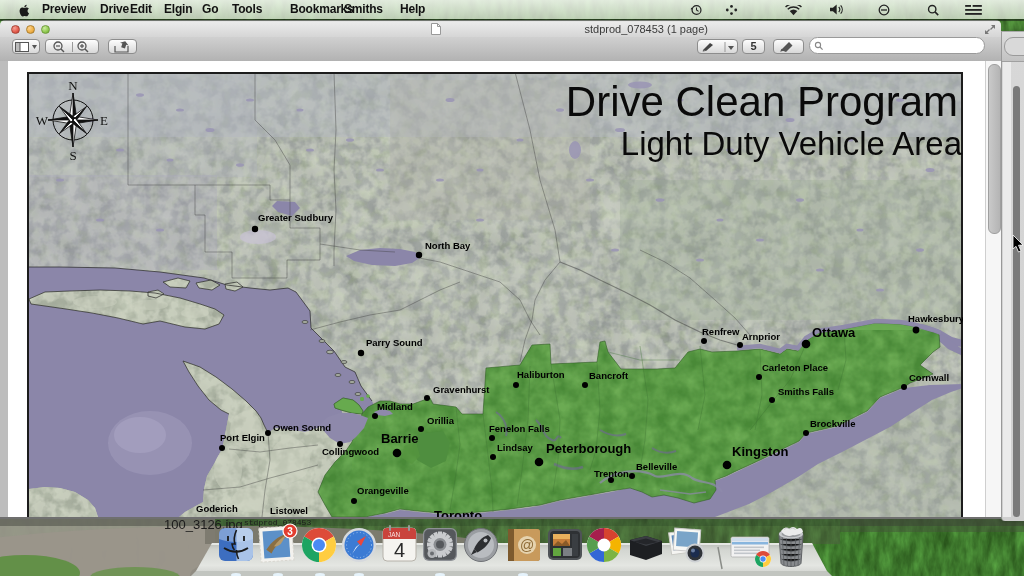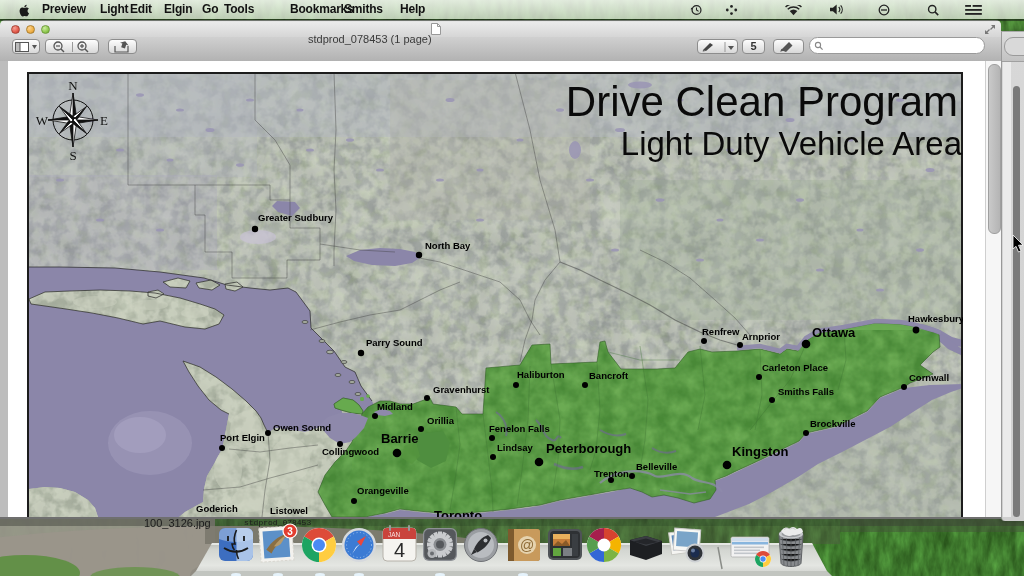--- a/index.html
+++ b/index.html
@@ -8,21 +8,21 @@
 .menubar{left:0;top:0;width:1024px;height:19px;background:linear-gradient(rgba(250,252,248,.86),rgba(233,235,229,.72));box-shadow:0 1px 2px rgba(0,0,0,.35);z-index:40;}
 .mi{position:absolute;top:0;height:19px;line-height:19px;font-size:12px;color:#111;font-weight:bold;letter-spacing:-0.2px;}
 .mi.b{font-weight:bold;}
 
 .titlebar{left:0px;top:20px;width:1001px;height:17px;background:linear-gradient(#ececec,#d4d4d4);border-radius:5px 5px 0 0;border-top:1px solid #f6f6f6;z-index:10;}
 .toolbar{left:0px;top:37px;width:1001px;height:24px;background:linear-gradient(#d0d0d0,#b2b2b2);border-bottom:1px solid #707070;z-index:10;}
 .wincontent{left:0px;top:61px;width:1001px;height:456px;background:#bdbdbd;z-index:10;overflow:hidden;border-bottom:2px solid #6f6f6f;}
 .page{position:absolute;left:8px;top:0px;width:977px;height:456px;background:#fff;}
 .tl{position:absolute;top:25px;width:7px;height:7px;border-radius:50%;}
 .tbtn{position:absolute;top:39px;height:15px;z-index:11;background:linear-gradient(#fdfdfd,#d8d8d8);border:1px solid #8d8d8d;border-radius:4px;box-sizing:border-box;color:#444;font-size:10px;text-align:center;}
-.wtitle{position:absolute;top:30px;left:300px;width:400px;height:17px;line-height:18px;text-align:left;font-size:11px;color:#3a3a3a;z-index:11;}
+.wtitle{position:absolute;top:20px;left:300px;width:400px;height:17px;line-height:18px;text-align:right;font-size:11px;color:#3a3a3a;z-index:11;}
 
 .sbtrack{left:985px;top:61px;width:15px;height:456px;background:#f6f6f6;border-left:1px solid #cfcfcf;z-index:12;}
 .sbthumb{position:absolute;left:2px;top:3px;width:11px;height:168px;background:linear-gradient(90deg,#c9c9c9,#b4b4b4);border:1px solid #9f9f9f;border-radius:6px;}
 
 .bgwin{left:1001px;top:31px;width:23px;height:489px;border-radius:0 0 0 4px;background:linear-gradient(#d8d8d8,#cfcfcf);border-top:1px solid #aaa;border-left:1px solid #999;box-shadow:-2px 0 4px rgba(0,0,0,.25);z-index:5;}
 .bgwin .tb{position:absolute;left:0;top:0;width:23px;height:29px;background:linear-gradient(#dedede,#c2c2c2);border-bottom:1px solid #a0a0a0;}
 .bgwin .cap{position:absolute;left:2px;top:5px;width:30px;height:17px;border:1px solid #9a9a9a;border-radius:9px;background:#d9d9d9;}
 .bgwin .thumb{position:absolute;left:11px;top:54px;width:7px;height:431px;background:#7a7a7a;border-radius:4px;}
 
 .dockwrap{left:0;top:519px;width:1024px;height:57px;z-index:30;}
@@ -439,25 +439,25 @@
       <path d="M0.5 0.5 h6 l3 3 v8 h-9 z" fill="#fff" stroke="#999"></path>
       <path d="M6.5 0.5 v3 h3" fill="none" stroke="#999"></path>
     </svg>
 
   <div class="abs menubar"></div>
   <div class="abs" style="left:0;top:19px;width:1024px;height:2px;background:rgba(30,40,25,0.55);z-index:39;"></div>
   <svg class="abs" style="left:18px;top:3px;z-index:41" width="12" height="14" viewBox="0 0 14 17">
       <path fill="#1a1a1a" d="M11.3 9.6c-.02-1.8 1.47-2.67 1.54-2.71-.84-1.23-2.15-1.4-2.61-1.42-1.11-.11-2.17.65-2.73.65-.56 0-1.43-.63-2.35-.62-1.21.02-2.33.7-2.95 1.78-1.26 2.18-.32 5.4.9 7.17.6.86 1.31 1.83 2.24 1.8.9-.04 1.24-.58 2.33-.58 1.09 0 1.39.58 2.34.56.97-.02 1.58-.88 2.17-1.75.68-1 .96-1.97.98-2.02-.02-.01-1.88-.72-1.9-2.86zM9.5 4.3c.5-.6.83-1.44.74-2.28-.71.03-1.58.48-2.09 1.08-.46.53-.87 1.39-.76 2.21.8.06 1.61-.4 2.11-1.01z"></path>
     </svg>
   <div class="mi b" style="left:42px;z-index:41">Preview</div>
-  <div class="mi" style="left:100px;z-index:41">Light</div>
+  <div class="mi" style="left:100px;z-index:41">Drive</div>
   <div class="mi" style="left:130px;z-index:41">Edit</div>
   <div class="mi" style="left:164px;z-index:41">Elgin</div>
   <div class="mi" style="left:202px;z-index:41">Go</div>
-  <div class="mi" style="left:224px;z-index:41">Tools</div>
+  <div class="mi" style="left:232px;z-index:41">Tools</div>
   <div class="mi" style="left:290px;z-index:41">Bookmarks</div>
   <div class="mi" style="left:344px;z-index:41">Smiths</div>
   <div class="mi" style="left:400px;z-index:41">Help</div>
 
   <svg class="abs" style="left:690px;top:4px;z-index:41" width="13" height="12" viewBox="0 0 15 14">
       <circle cx="7.5" cy="7" r="5.2" fill="none" stroke="#222" stroke-width="1.4"></circle>
       <path d="M7.5 4 v3 l2.4 1.6" fill="none" stroke="#222" stroke-width="1.2"></path>
       <path d="M1.8 4.2 l-1.2 2 2.3 0.2 z" fill="#222"></path>
     </svg>
   <svg class="abs" style="left:725px;top:4px;z-index:41" width="13" height="12" viewBox="0 0 16 14">
@@ -483,21 +483,21 @@
       <circle cx="6" cy="6" r="4.3" fill="none" stroke="#222" stroke-width="1.6"></circle>
       <line x1="9.2" y1="9.2" x2="13" y2="13" stroke="#222" stroke-width="1.8"></line>
     </svg>
   <svg class="abs" style="left:965px;top:5px;z-index:41" width="17" height="10" viewBox="0 0 20 12">
       <rect x="0" y="0" width="7" height="2.2" fill="#222"></rect>
       <rect x="9" y="0" width="11" height="2.2" fill="#222"></rect>
       <rect x="0" y="4.8" width="20" height="2.2" fill="#222"></rect>
       <rect x="0" y="9.6" width="20" height="2.2" fill="#222"></rect>
     </svg>
 
-  <div class="abs" style="left:144px;top:517px;font-size:11px;color:#1c1c1c;z-index:4;">100_3126.jpg</div>
+  <div class="abs" style="left:164px;top:517px;font-size:13px;color:#1c1c1c;z-index:4;">100_3126.jpg</div>
   <div class="abs" style="left:244px;top:518px;font-size:8px;color:#1c1c1c;z-index:4;font-family:Liberation Mono, monospace;">stdprod_078453</div>
 
   <div class="abs dockwrap" id="dock">
   <svg width="1024" height="57" viewBox="0 519 1024 57">
     <defs>
       <linearGradient id="shelfg" x1="0" y1="0" x2="0" y2="1">
         <stop offset="0" stop-color="#b9bcb7"></stop>
             <stop offset="0.25" stop-color="#d3d6d1"></stop>
             <stop offset="0.8" stop-color="#e4e6e2"></stop>
             <stop offset="1" stop-color="#d7d9d5"></stop>

